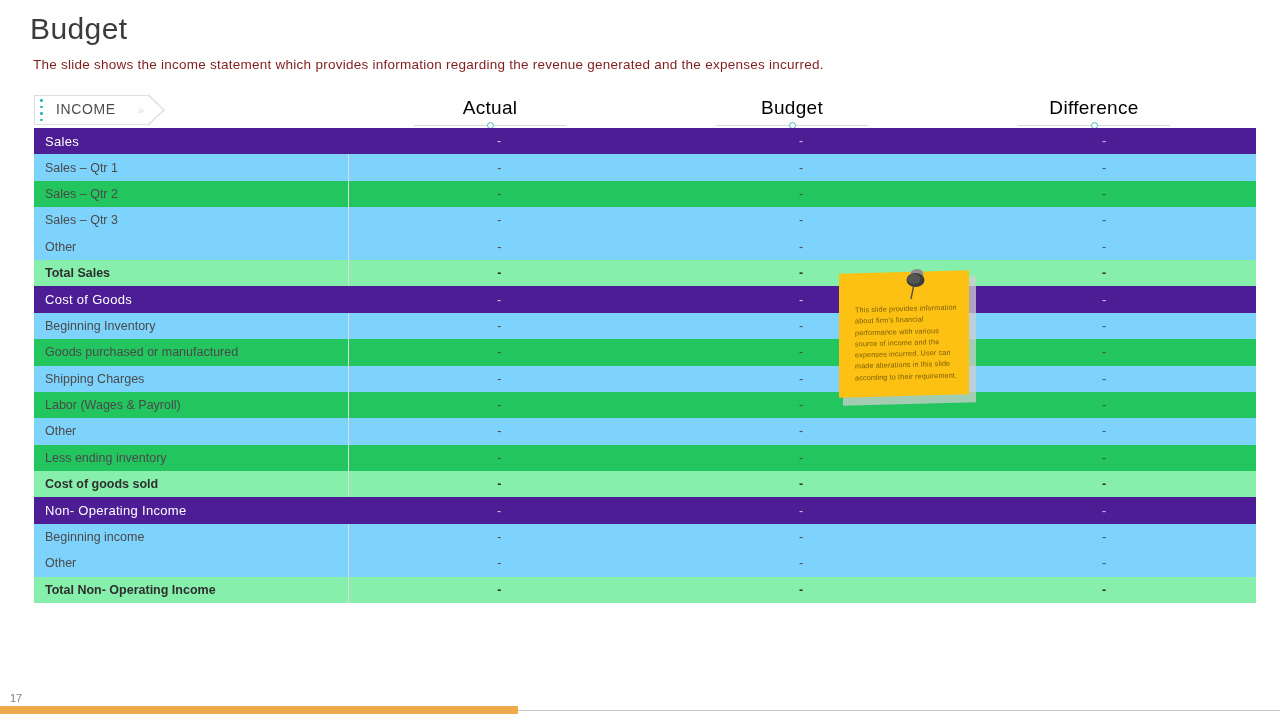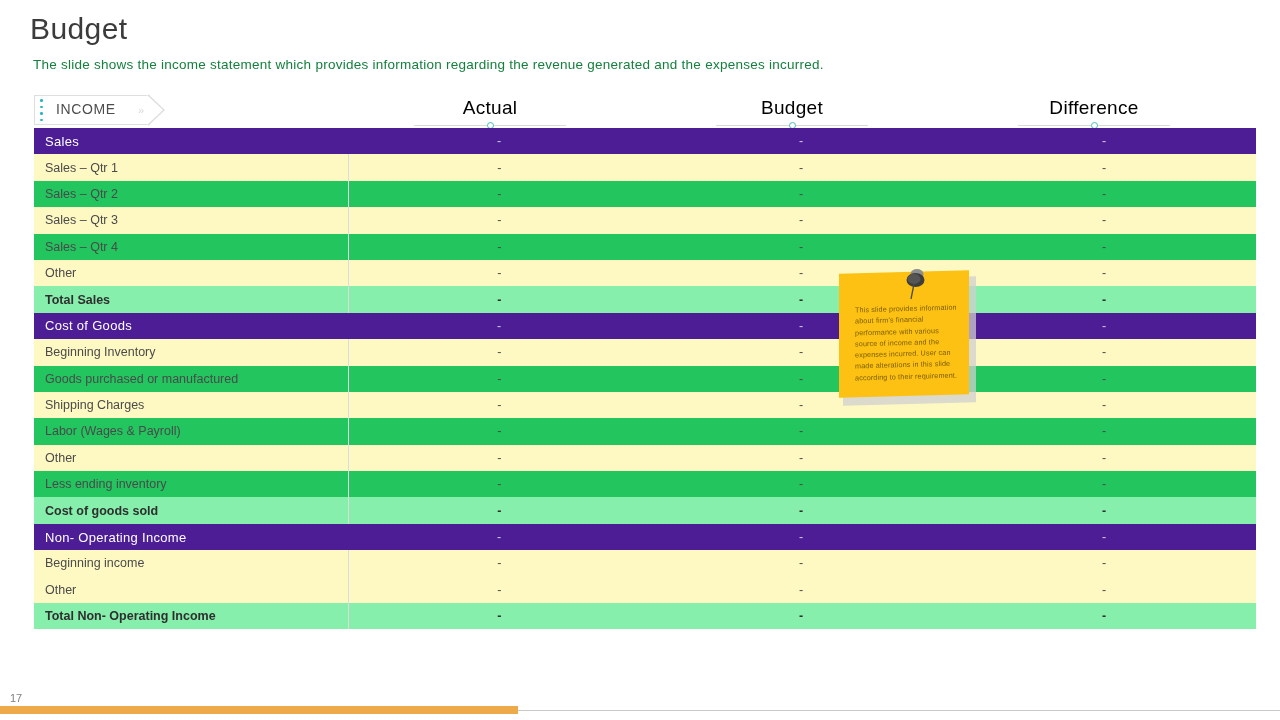--- a/index.html
+++ b/index.html
@@ -24,21 +24,21 @@
     font-size: 30px;
     font-weight: 400;
     letter-spacing: 0.4px;
     color: #3b3b3b;
   }
   #slide-subtitle {
     position: absolute;
     left: 33px;
     top: 57px;
     font-size: 13.5px;
-    color: #15803d;
+    color: #7f1d1d;
     letter-spacing: 0.25px;
     white-space: nowrap;
   }
 
   
   #income-banner {
     position: absolute;
     left: 34px;
     top: 95px;
     width: 116px;
@@ -142,21 +142,21 @@
   }
   #budget-table td {
     padding: 0;
     height: 26.4px;
     vertical-align: middle;
   }
   .c-label { width: 303px; padding-left: 11px !important; }
   .c-val   { width: 302px; text-align: center; color: #4a4a4a; }
   .c-val.last { width: 304px; }
 
-  tr.row-normal td { background: #fef9c3; }
+  tr.row-normal td { background: #7dd3fc; }
   tr.row-alt td    { background: #22c55e; }
   tr.row-normal .c-val, tr.row-alt .c-val { border-left: 1px solid #dcdcdc; }
   tr.row-normal .c-val ~ .c-val, tr.row-alt .c-val ~ .c-val { border-left: none; }
   tr.row-normal td.c-label, tr.row-alt td.c-label { color: #4a4a4a; }
 
   tr.row-total td { background: #86efac; font-weight: bold; color: #2f2f2f; }
   tr.row-total .c-val { border-left: 1px solid #dcdcdc; }
   tr.row-total .c-val ~ .c-val { border-left: none; }
 
   tr.band-teal td   { background: #4c1d95; color: #ffffff; height: 25px; }
@@ -283,26 +283,20 @@
         <td class="c-val">-</td>
         <td class="c-val">-</td>
         <td class="c-val last">-</td>
       </tr>
       <tr class="row-normal">
         <td class="c-label">Sales – Qtr 3</td>
         <td class="c-val">-</td>
         <td class="c-val">-</td>
         <td class="c-val last">-</td>
       </tr>
-      <tr class="row-alt">
-        <td class="c-label">Sales – Qtr 4</td>
-        <td class="c-val">-</td>
-        <td class="c-val">-</td>
-        <td class="c-val last">-</td>
-      </tr>
       <tr class="row-normal">
         <td class="c-label">Other</td>
         <td class="c-val">-</td>
         <td class="c-val">-</td>
         <td class="c-val last">-</td>
       </tr>
       <tr class="row-total">
         <td class="c-label">Total Sales</td>
         <td class="c-val">-</td>
         <td class="c-val">-</td>

